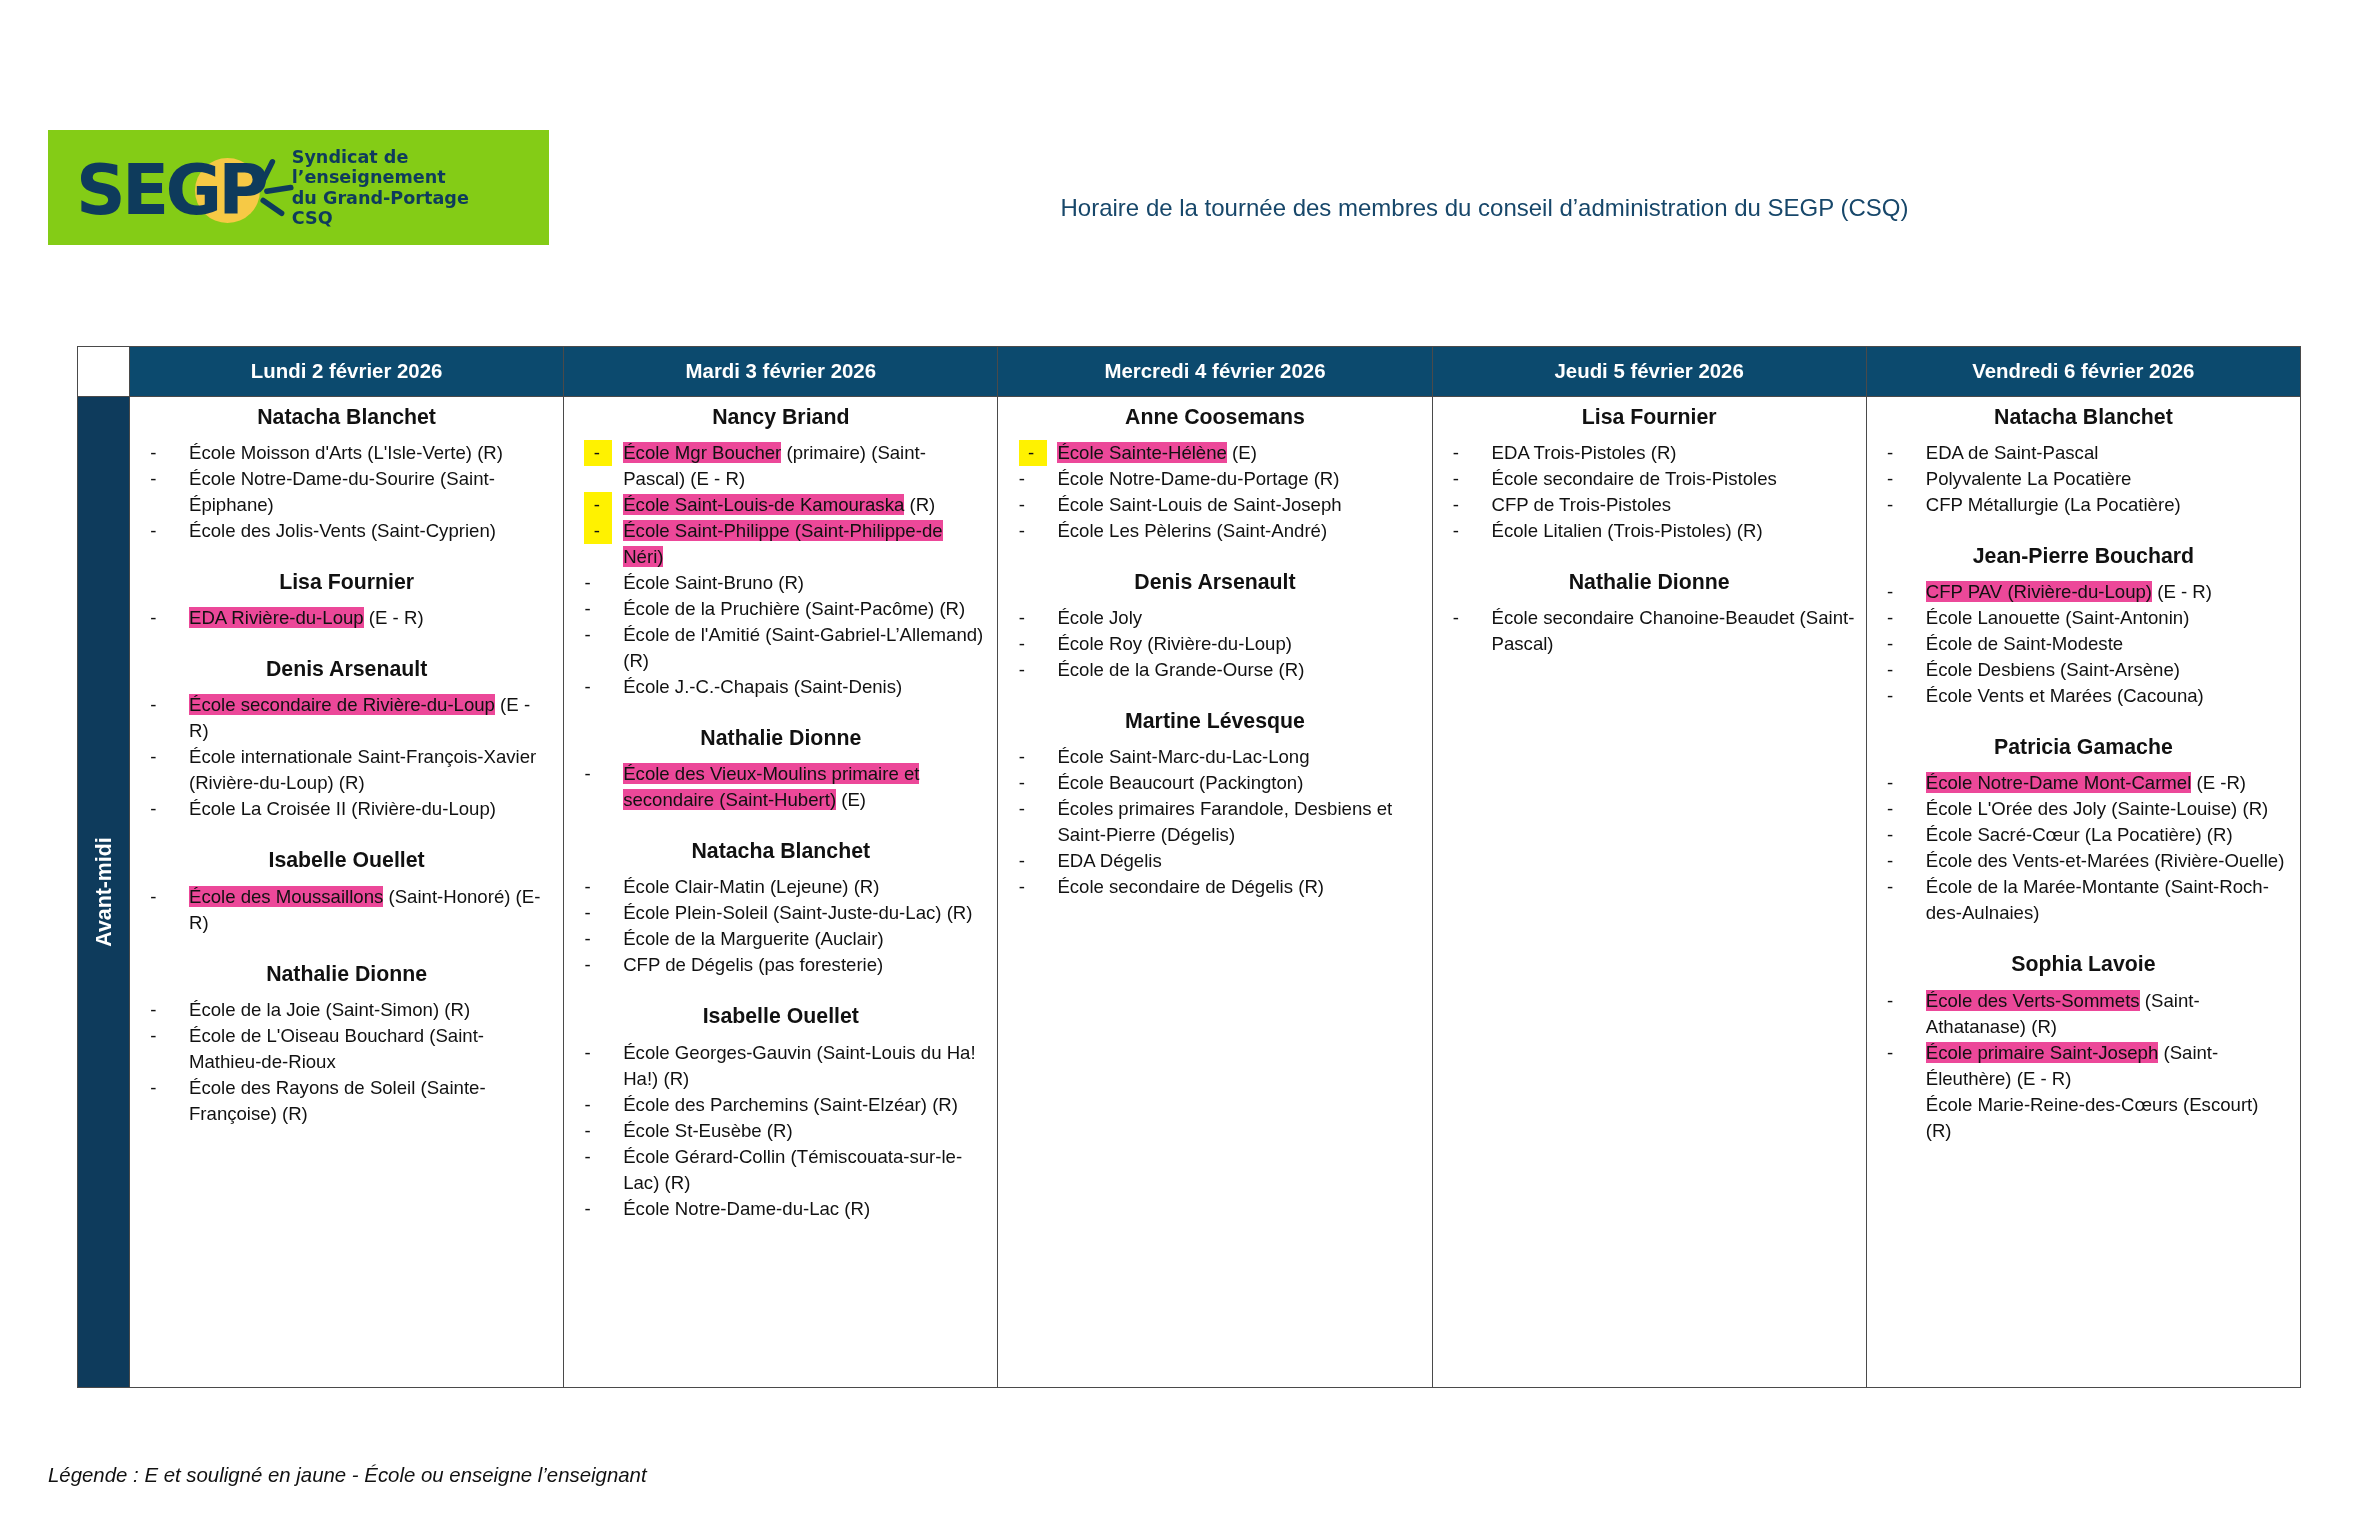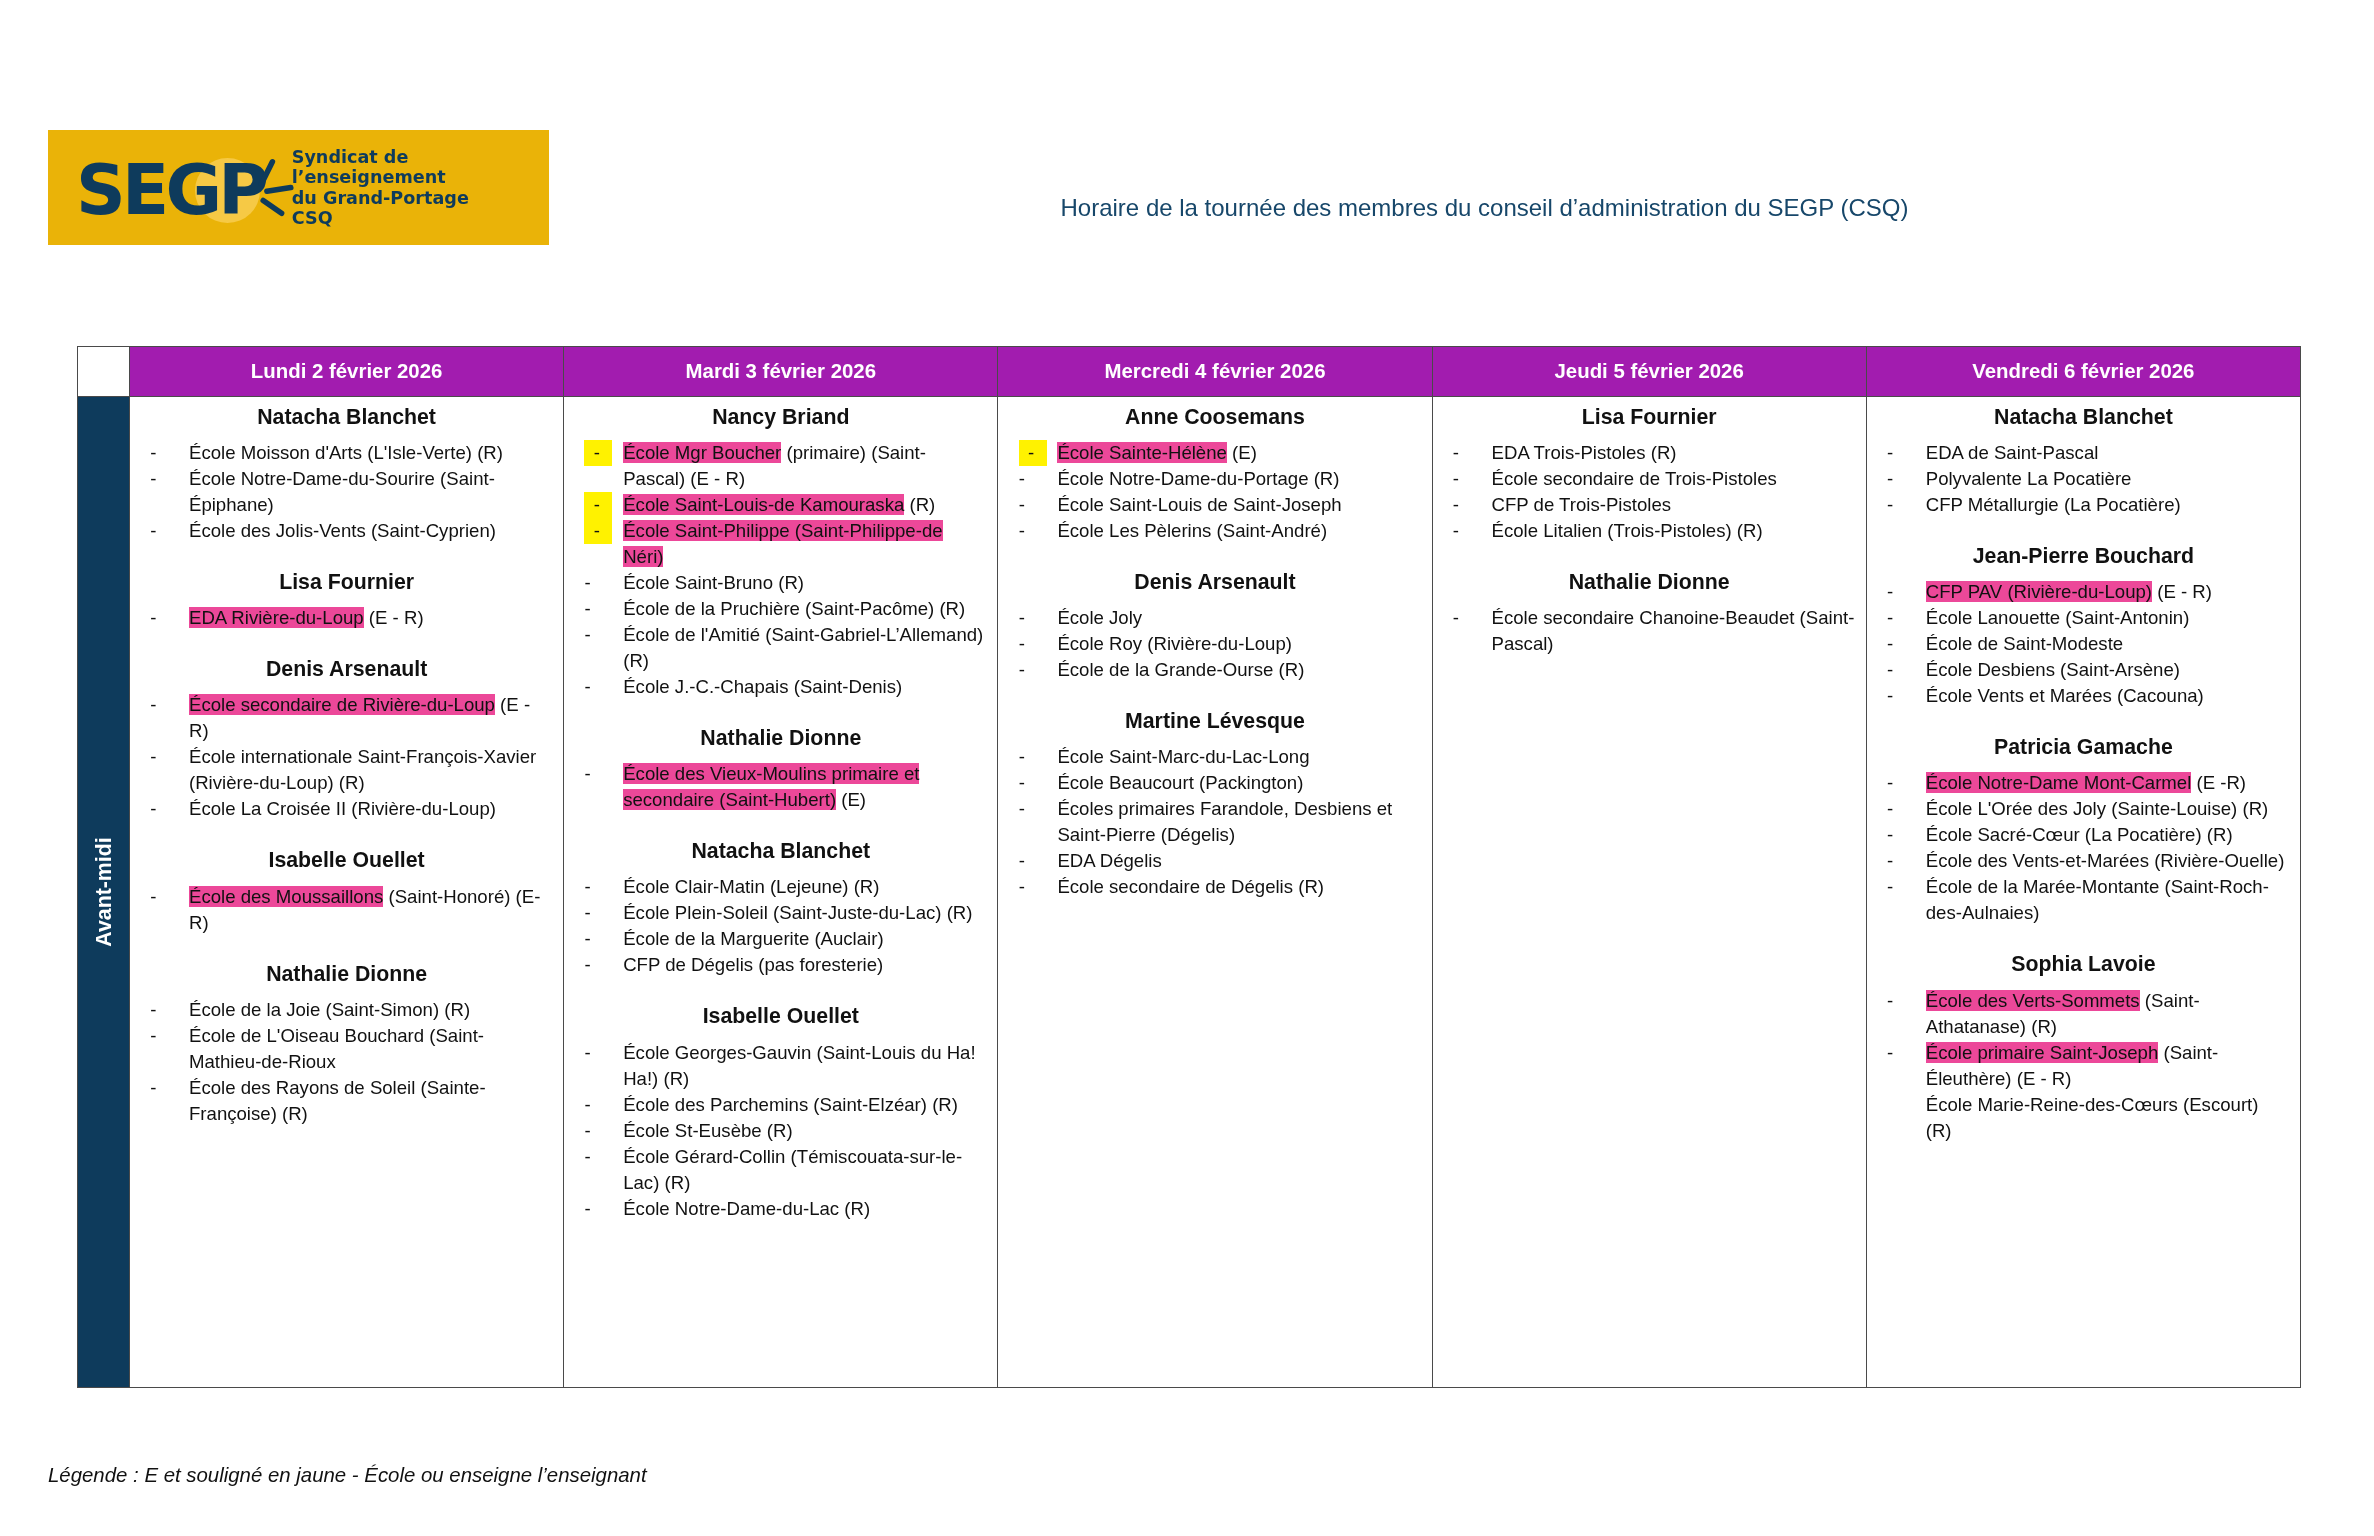--- a/index.html
+++ b/index.html
@@ -1,33 +1,33 @@
 <!DOCTYPE html>
 <html style="font-size:15px"><head>
 <meta charset="utf-8">
 <style>
   * { box-sizing: border-box; margin: 0; padding: 0; }
   html, body { width: 2375px; height: 1536px; background: #ffffff; overflow: hidden; }
   body { position: relative; font-family: "Liberation Sans", sans-serif; color: #111; }
 
-  .logo { position: absolute; left: 48px; top: 130px; width: 501px; height: 115px; background: #eab308; display: flex; align-items: center; }
+  .logo { position: absolute; left: 48px; top: 130px; width: 501px; height: 115px; background: #84cc16; display: flex; align-items: center; }
   .logo-mark { position: relative; width: 204px; height: 115px; }
   .logo-sun { position: absolute; left: 147px; top: 28px; width: 65px; height: 65px; border-radius: 50%; background: #f6c945; }
   .logo-letters { position: absolute; left: 28px; top: 26px; font-family: "DejaVu Sans", sans-serif; font-weight: bold; font-size: 69px; letter-spacing: -3.7px; color: #0e3b5c; line-height: 1; }
   .logo-rays { position: absolute; left: 206px; top: 26px; width: 46px; height: 65px; }
   .logo-text { margin-left: 54px; color: #0e3b5c; font-weight: bold; font-size: 17.6px; line-height: 20.4px; font-family: "DejaVu Sans", sans-serif; }
 
   .titles { position: absolute; left: 835px; top: 176px; width: 1299px; text-align: center; color: #17476a; }
   .title1 { font-size: 37px; line-height: 52px; padding-left: 18.6px; }
   .title2 { font-size: 24px; line-height: 52px; margin-top: 5.6px; padding-left: 0px; }
 
   table.sched { position: absolute; left: 77px; top: 346px; width: 2224px; border-collapse: collapse; table-layout: fixed; }
   table.sched th, table.sched td { border: 1.9px solid #4a4a4a; }
   th.corner { width: 52px; background: #fff; height: 50px; }
-  th.day { background: #a21caf; color: #fff; font-size: 20.4px; font-weight: bold; height: 50px; text-align: center; border-color: #1a2e40; }
+  th.day { background: #0c4a6e; color: #fff; font-size: 20.4px; font-weight: bold; height: 50px; text-align: center; border-color: #1a2e40; }
   td.period { background: #0e3b5c; width: 52px; height: 991px; position: relative; border-color: #1a2e40; }
   td.period span { position: absolute; left: 50%; top: 50%; transform: translate(-50%,-50%) rotate(-90deg); white-space: nowrap; color: #fff; font-weight: bold; font-size: 21.3px; }
   td.cell { vertical-align: top; padding: 5.6px 11px 0 11px; }
 
   .member { margin-bottom: 24px; }
   .member-name { text-align: center; font-weight: bold; font-size: 21.3px; line-height: 28px; margin-bottom: 9.3px; }
   ul.schools { list-style: none; }
   ul.schools li { position: relative; padding-left: 48px; font-size: 18.6px; line-height: 26px; }
   ul.schools li .dash { position: absolute; left: 9.3px; top: 0; width: 28px; }
   .hl { background: #ec4899; }

